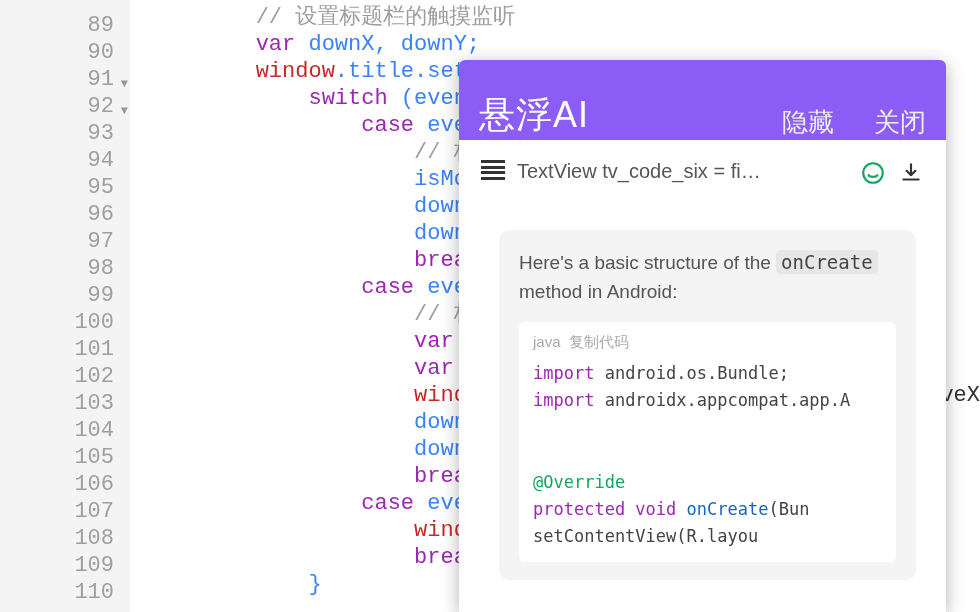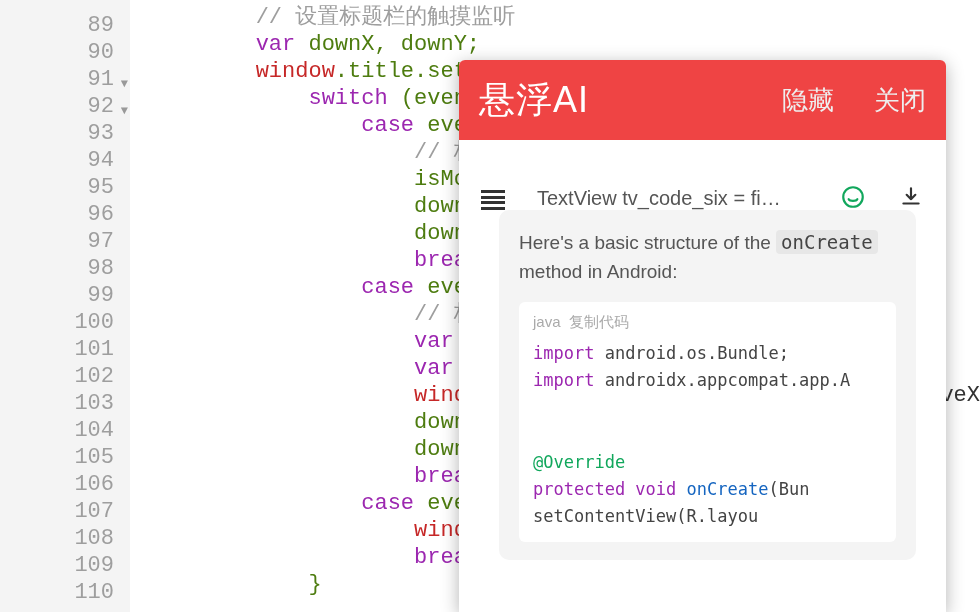--- a/index.html
+++ b/index.html
@@ -40,21 +40,21 @@
     flex: 1;
     padding-top: 4px;
     padding-left: 20px;
     white-space: pre;
     overflow: hidden;
   }
   .code-line { height: 27px; }
   .tok-comment { color: #9e9e9e; }
   .tok-keyword { color: #9c27b0; }
   .tok-window  { color: #c62828; margin-top: 23px; }
-  .tok-plain   { color: #4d7c0f; }
+  .tok-plain   { color: #3b82f6; }
   .right-frag {
     position: absolute;
     right: 0;
     color: #333;
     font-size: 22px;
   }
 
   
   .floatwin {
     position: absolute;
@@ -64,46 +64,47 @@
     height: 552px;
     background: #fff;
     box-shadow: 0 4px 18px rgba(0,0,0,0.3);
     border-radius: 6px 6px 0 0;
     overflow: hidden;
     display: flex;
     flex-direction: column;
   }
   .fw-titlebar {
     height: 80px;
-    background: #ef4444;
+    background: #8b5cf6;
     color: #fff;
     display: flex;
-    align-items: center;
+    align-items: flex-end;
     padding: 0 20px;
     gap: 40px;
     font-family: -apple-system, "PingFang SC", "Microsoft YaHei", sans-serif;
   }
   .fw-title {
     font-size: 36px;
     font-weight: 500;
     flex: 1;
     letter-spacing: 1px;
   }
   .fw-btn {
     font-size: 26px;
     color: #eee;
     cursor: pointer;
   }
   .fw-toolbar {
     height: 70px;
     display: flex;
-    align-items: flex-end;
+    align-items: flex-start;
     padding: 0 22px;
-    gap: 32px;
+    gap: 12px;
     font-family: -apple-system, "PingFang SC", "Microsoft YaHei", sans-serif;
+    margin-top: 20px;
   }
   .fw-menu-icon {
     width: 24px; height: 20px;
     display: flex; flex-direction: column;
     justify-content: space-between;
     cursor: pointer;
   }
   .fw-menu-icon div {
     height: 3px; background: #333;
   }

